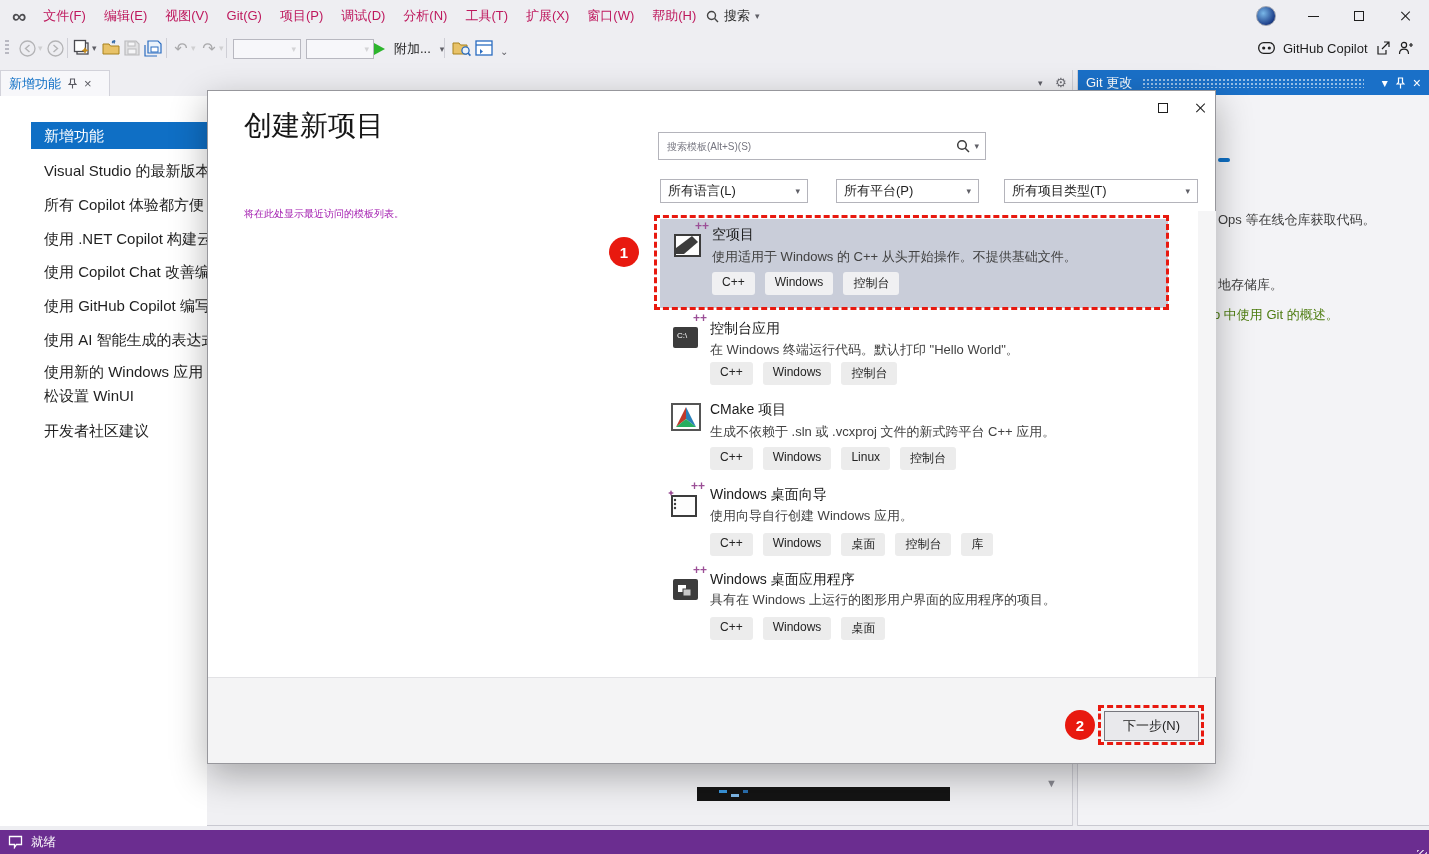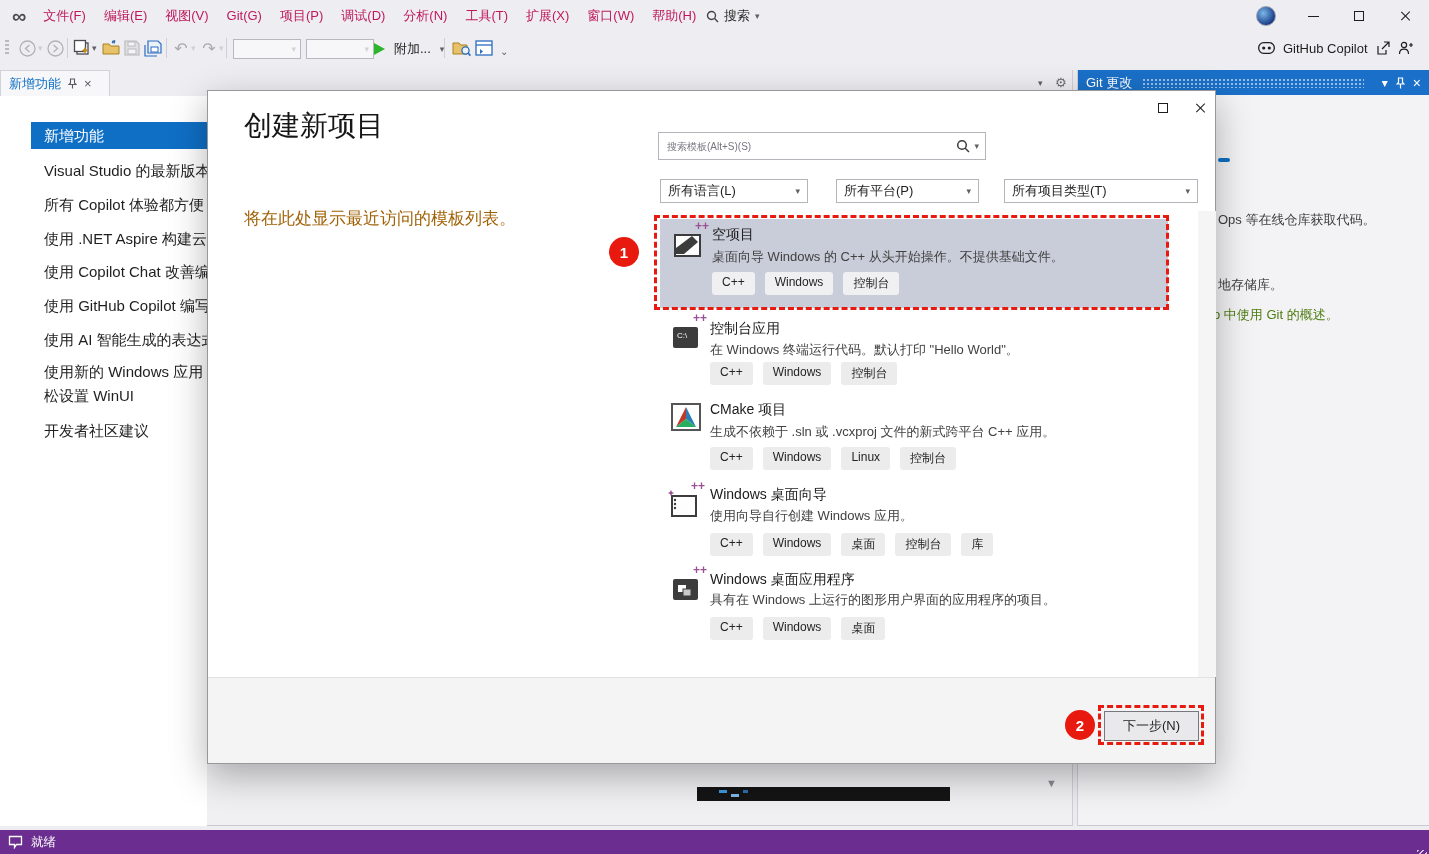--- a/index.html
+++ b/index.html
@@ -57,21 +57,21 @@
   .sb-right{position:absolute;right:14px;top:0;height:24px;display:flex;align-items:center;gap:10px;margin-top:20px;}
   .sb-grip{position:absolute;right:2px;bottom:2px;width:10px;height:10px;background:repeating-linear-gradient(135deg,rgba(255,255,255,.7) 0 1.5px,transparent 1.5px 4px);}
   
   .dialog{left:207px;top:90px;width:1009px;height:674px;background:#ffffff;border:1px solid #97979c;box-shadow:0 12px 34px rgba(0,0,0,.30);}
   .dlg-title{position:absolute;left:36px;top:16px;font-size:28px;color:#161616;}
   .dlg-winbtn{position:absolute;top:4px;width:32px;height:26px;display:flex;align-items:center;justify-content:center;}
   .dlg-search{position:absolute;left:450px;top:41px;width:328px;height:28px;border:1px solid #b4b4bb;background:#fff;display:flex;align-items:center;}
   .dlg-search input{flex:1;border:none;outline:none;font-size:10px;padding:0 8px;color:#1e1e1e;background:transparent;}
   .dlg-search input::placeholder{color:#767680;}
   .recent-h{position:absolute;left:36px;top:74px;font-size:20px;color:#161616;}
-  .recent-t{position:absolute;left:36px;top:116px;font-size:17px;color:#a16207;text-align:center;}
+  .recent-t{position:absolute;left:36px;top:116px;font-size:10px;color:#a21caf;text-align:center;}
   .filter{position:absolute;top:88px;height:24px;border:1px solid #b4b4bb;background:#fff;display:flex;align-items:center;justify-content:space-between;padding:0 7px;font-size:13px;}
   .gutter{position:absolute;left:990px;top:120px;width:18px;height:466px;background:#f5f5f6;}
   .footer{position:absolute;left:0;top:586px;width:1007px;height:86px;background:#f4f4f5;border-top:1px solid #e2e2e5;}
   .nextbtn{position:absolute;left:896px;top:620px;width:95px;height:30px;background:#e9e9ec;border:1px solid #77777d;font-size:13px;display:flex;align-items:center;justify-content:center;}
   
   .tpl-sel-bg{left:660px;top:219px;width:508px;height:89px;background:#c9cdd9;}
   .tpl-title{position:absolute;font-size:14px;color:#1b1b1b;white-space:nowrap;}
   .tpl-desc{position:absolute;font-size:13px;color:#414141;white-space:nowrap;}
   .tpl-tags{position:absolute;display:flex;gap:10px;}
   .tag{background:#ececec;border-radius:3px;padding:3px 10px;font-size:12px;color:#242424;white-space:nowrap;}
@@ -228,21 +228,21 @@
     <span class="tabicon" style="font-size:13px;">×</span>
   </div>
   <span class="abs caret" style="left:1038px;top:79px;">▾</span>
   <span class="abs" style="left:1055px;top:75px;color:#6d6d74;font-size:13px;">⚙</span>
 
   <div class="abs document">
     <div class="sidecol">
       <div class="sideitem sel" style="top:26px;">新增功能</div>
       <div class="sideitem" style="top:61px;">Visual Studio 的最新版本</div>
       <div class="sideitem" style="top:95px;">所有 Copilot 体验都方便</div>
-      <div class="sideitem" style="top:129px;">使用 .NET Aspire 构建云</div>
+      <div class="sideitem" style="top:129px;">使用 .NET Copilot 构建云</div>
       <div class="sideitem" style="top:162px;">使用 Copilot Chat 改善编</div>
       <div class="sideitem" style="top:196px;">使用 GitHub Copilot 编写</div>
       <div class="sideitem" style="top:230px;">使用 AI 智能生成的表达式</div>
       <div class="sideitem" style="top:264px;height:48px;line-height:24px;white-space:normal;">
         <span style="display:block;">使用新的 Windows 应用</span>
         <span style="display:block;">松设置 WinUI</span>
       </div>
       <div class="sideitem" style="top:321px;">开发者社区建议</div>
     </div>
     <div class="darkstrip">
@@ -309,21 +309,21 @@
     <div class="nextbtn">下一步(N)</div>
   </div>
 
   <div class="abs tpl-sel-bg"></div>
   <svg class="tpl-icon" style="left:672px;top:226px;" viewBox="0 0 34 34">
     <rect x="3" y="9" width="25" height="21" fill="#fdfdfd" stroke="#3c3c3c" stroke-width="2"></rect>
     <polygon points="4,28 4,22 20,10 26,16 12,28" fill="#3c3c3c"></polygon>
   </svg>
   <span class="abs" style="left:695px;top:219px;color:#9b4f96;font-weight:bold;font-size:12px;">++</span>
   <div class="tpl-title" style="left:712px;top:226px;">空项目</div>
-  <div class="tpl-desc" style="left:712px;top:248px;">桌面向导 Windows 的 C++ 从头开始操作。不提供基础文件。</div>
+  <div class="tpl-desc" style="left:712px;top:248px;">使用适用于 Windows 的 C++ 从头开始操作。不提供基础文件。</div>
   <div class="tpl-tags" style="left:712px;top:272px;">
     <span class="tag" style="background:#f0f0f2;">C++</span>
     <span class="tag" style="background:#f0f0f2;">Windows</span>
     <span class="tag" style="background:#f0f0f2;">控制台</span>
   </div>
 
   <div class="abs" style="left:660px;top:314px;width:508px;height:80px;"></div>
   <svg class="tpl-icon" style="left:670px;top:318px;" viewBox="0 0 34 34">
     <rect x="3" y="9" width="25" height="21" rx="2" fill="#3c3c3c"></rect>
     <text x="7" y="20" font-size="8" fill="#fff" font-family="'DejaVu Sans Mono',monospace">C:\</text>

